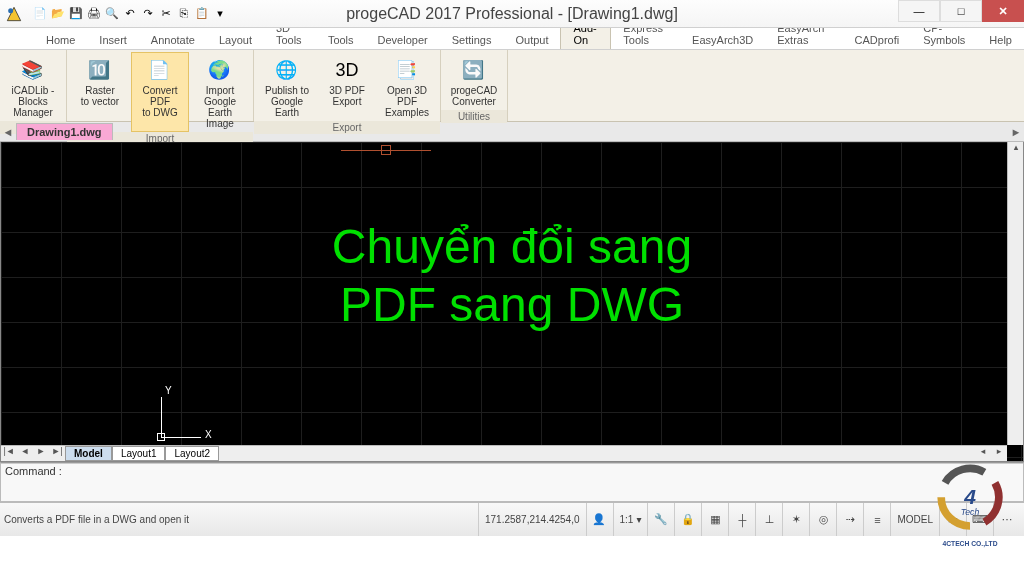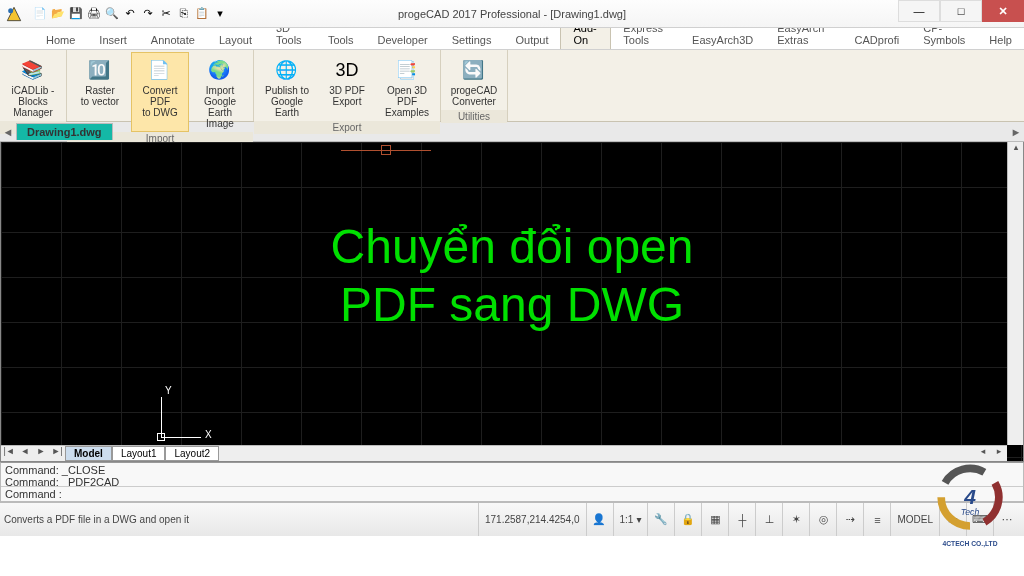--- a/index.html
+++ b/index.html
@@ -4,21 +4,21 @@
 <style>
 * { margin: 0; padding: 0; box-sizing: border-box; font-family: "Segoe UI", Tahoma, sans-serif; }
 body { width: 1024px; height: 576px; background: #fff; overflow: hidden; position: relative; }
 
 
 .titlebar { height: 28px; background: linear-gradient(#fdfdfd,#f5f5f5); display: flex; align-items: center; position: relative; border-bottom: 1px solid #d0d0d0; }
 .appicon { width: 28px; height: 28px; display: flex; align-items: center; justify-content: center; }
 .appicon svg { width: 20px; height: 20px; }
 .qat { display: flex; gap: 2px; padding-left: 4px; }
 .qat-btn { width: 16px; height: 16px; display: flex; align-items: center; justify-content: center; font-size: 11px; cursor: pointer; }
-.title { position: absolute; left: 50%; transform: translateX(-50%); font-size: 11px; color: #444; }
+.title { position: absolute; left: 50%; transform: translateX(-50%); font-size: 16px; color: #444; }
 .winbtns { position: absolute; right: 0; top: 0; display: flex; }
 .winbtn { width: 42px; height: 22px; display: flex; align-items: center; justify-content: center; font-size: 11px; cursor: pointer; }
 .winbtn.min,.winbtn.max { background: #f5f5f5; border: 1px solid #ddd; }
 .winbtn.close { background: #c8504f; color: #fff; font-weight: bold; }
 
 
 .menutabs { height: 22px; background: #fff; display: flex; align-items: flex-end; padding-left: 34px; gap: 0; border-bottom: 1px solid #d0d0d0; }
 .menutab { padding: 3px 12px; font-size: 11px; color: #555; cursor: pointer; }
 .menutab.active { background: #f3f0e7; border: 1px solid #c9c3b1; border-bottom: none; color: #000; }
 
@@ -28,21 +28,21 @@
 .rgroup-items { display: flex; flex: 1; gap: 2px; }
 .rgroup-label { font-size: 10px; color: #666; text-align: center; padding: 1px 0; background: #ebe7da; margin: 0 -4px; }
 .rbtn { display: flex; flex-direction: column; align-items: center; justify-content: flex-start; width: 58px; padding: 2px; cursor: pointer; border: 1px solid transparent; }
 .rbtn.active { background: #fde6a9; border: 1px solid #e5c365; }
 .rbtn-icon { width: 32px; height: 30px; display: flex; align-items: center; justify-content: center; font-size: 18px; }
 .rbtn-label { font-size: 10px; text-align: center; line-height: 11px; color: #333; }
 
 
 .doctabs { height: 20px; background: #e9e9e9; display: flex; align-items: center; border-bottom: 1px solid #bbb; font-size: 11px; }
 .doctab-nav { width: 16px; text-align: center; color: #666; cursor: pointer; }
-.doctab { padding: 2px 10px; background: #14b8a6; border: 1px solid #bbb; border-bottom: none; font-weight: bold; color: #333; cursor: pointer; }
+.doctab { padding: 2px 10px; background: #f9a8d4; border: 1px solid #bbb; border-bottom: none; font-weight: bold; color: #333; cursor: pointer; }
 
 
 .canvas-wrap { position: relative; height: 320px; background: #000; border: 1px solid #888; border-top: none; }
 .canvas { position: absolute; inset: 0; }
 .gridline { position: absolute; background: #1e1e1e; }
 .overlay-text { position: absolute; left: 50%; top: 42%; transform: translate(-50%,-50%); color: #00e000; font-size: 48px; font-weight: 400; text-align: center; line-height: 1.2; white-space: nowrap; font-family: Arial, sans-serif; }
 .ucs { position: absolute; left: 160px; bottom: 24px; }
 .ucs-line { position: absolute; background: #fff; }
 .crosshair-h { position: absolute; top: 8px; left: 340px; width: 90px; height: 1px; background: #b05030; }
 .crosshair-box { position: absolute; top: 3px; left: 380px; width: 10px; height: 10px; border: 1px solid #b05030; }
@@ -207,21 +207,21 @@
       <div class="gridline" style="top: 90px; left: 0px; right: 0px; height: 1px;"></div>
       <div class="gridline" style="top: 135px; left: 0px; right: 0px; height: 1px;"></div>
       <div class="gridline" style="top: 180px; left: 0px; right: 0px; height: 1px;"></div>
       <div class="gridline" style="top: 225px; left: 0px; right: 0px; height: 1px;"></div>
       <div class="gridline" style="top: 270px; left: 0px; right: 0px; height: 1px;"></div>
       <div class="gridline" style="top: 315px; left: 0px; right: 0px; height: 1px;"></div>
     </div>
   <div class="crosshair-h"></div>
   <div class="crosshair-box"></div>
   <div class="overlay-text">
-    <span>Chuyển đổi open</span><br>
+    <span>Chuyển đổi sang</span><br>
     <span>PDF sang DWG</span>
   </div>
   <div class="ucs">
     <div class="ucs-line" style="width:40px;height:1px;left:0;top:0"></div>
     <div class="ucs-line" style="width:1px;height:40px;left:0;top:-40px"></div>
     <div class="ucs-line" style="width:8px;height:8px;left:-4px;top:-4px;background:none;border:1px solid #fff"></div>
     <span style="position:absolute;left:44px;top:-8px;color:#fff;font-size:10px">X</span>
     <span style="position:absolute;left:4px;top:-52px;color:#fff;font-size:10px">Y</span>
   </div>
   <div class="scrollbar-v">
@@ -237,24 +237,20 @@
         <span class="layout-tab">Layout1</span>
         <span class="layout-tab">Layout2</span>
       </span>
     <div style="flex:1"></div>
     <span class="sb-btn">◂</span>
     <span class="sb-btn">▸</span>
   </div>
 </div>
 
 <div class="cmdarea">
-  <div class="cmdhist">
-    <div>Command: _CLOSE</div>
-    <div>Command: _PDF2CAD</div>
-  </div>
   <div class="cmdline">
     <span class="cmdprompt">Command :</span>
     <input class="cmdinput" style="">
   </div>
 </div>
 
 <div class="statusbar">
   <div class="status-left">Converts a PDF file in a DWG and open it</div>
   <div class="status-seg">171.2587,214.4254,0</div>
   <div class="status-seg">

